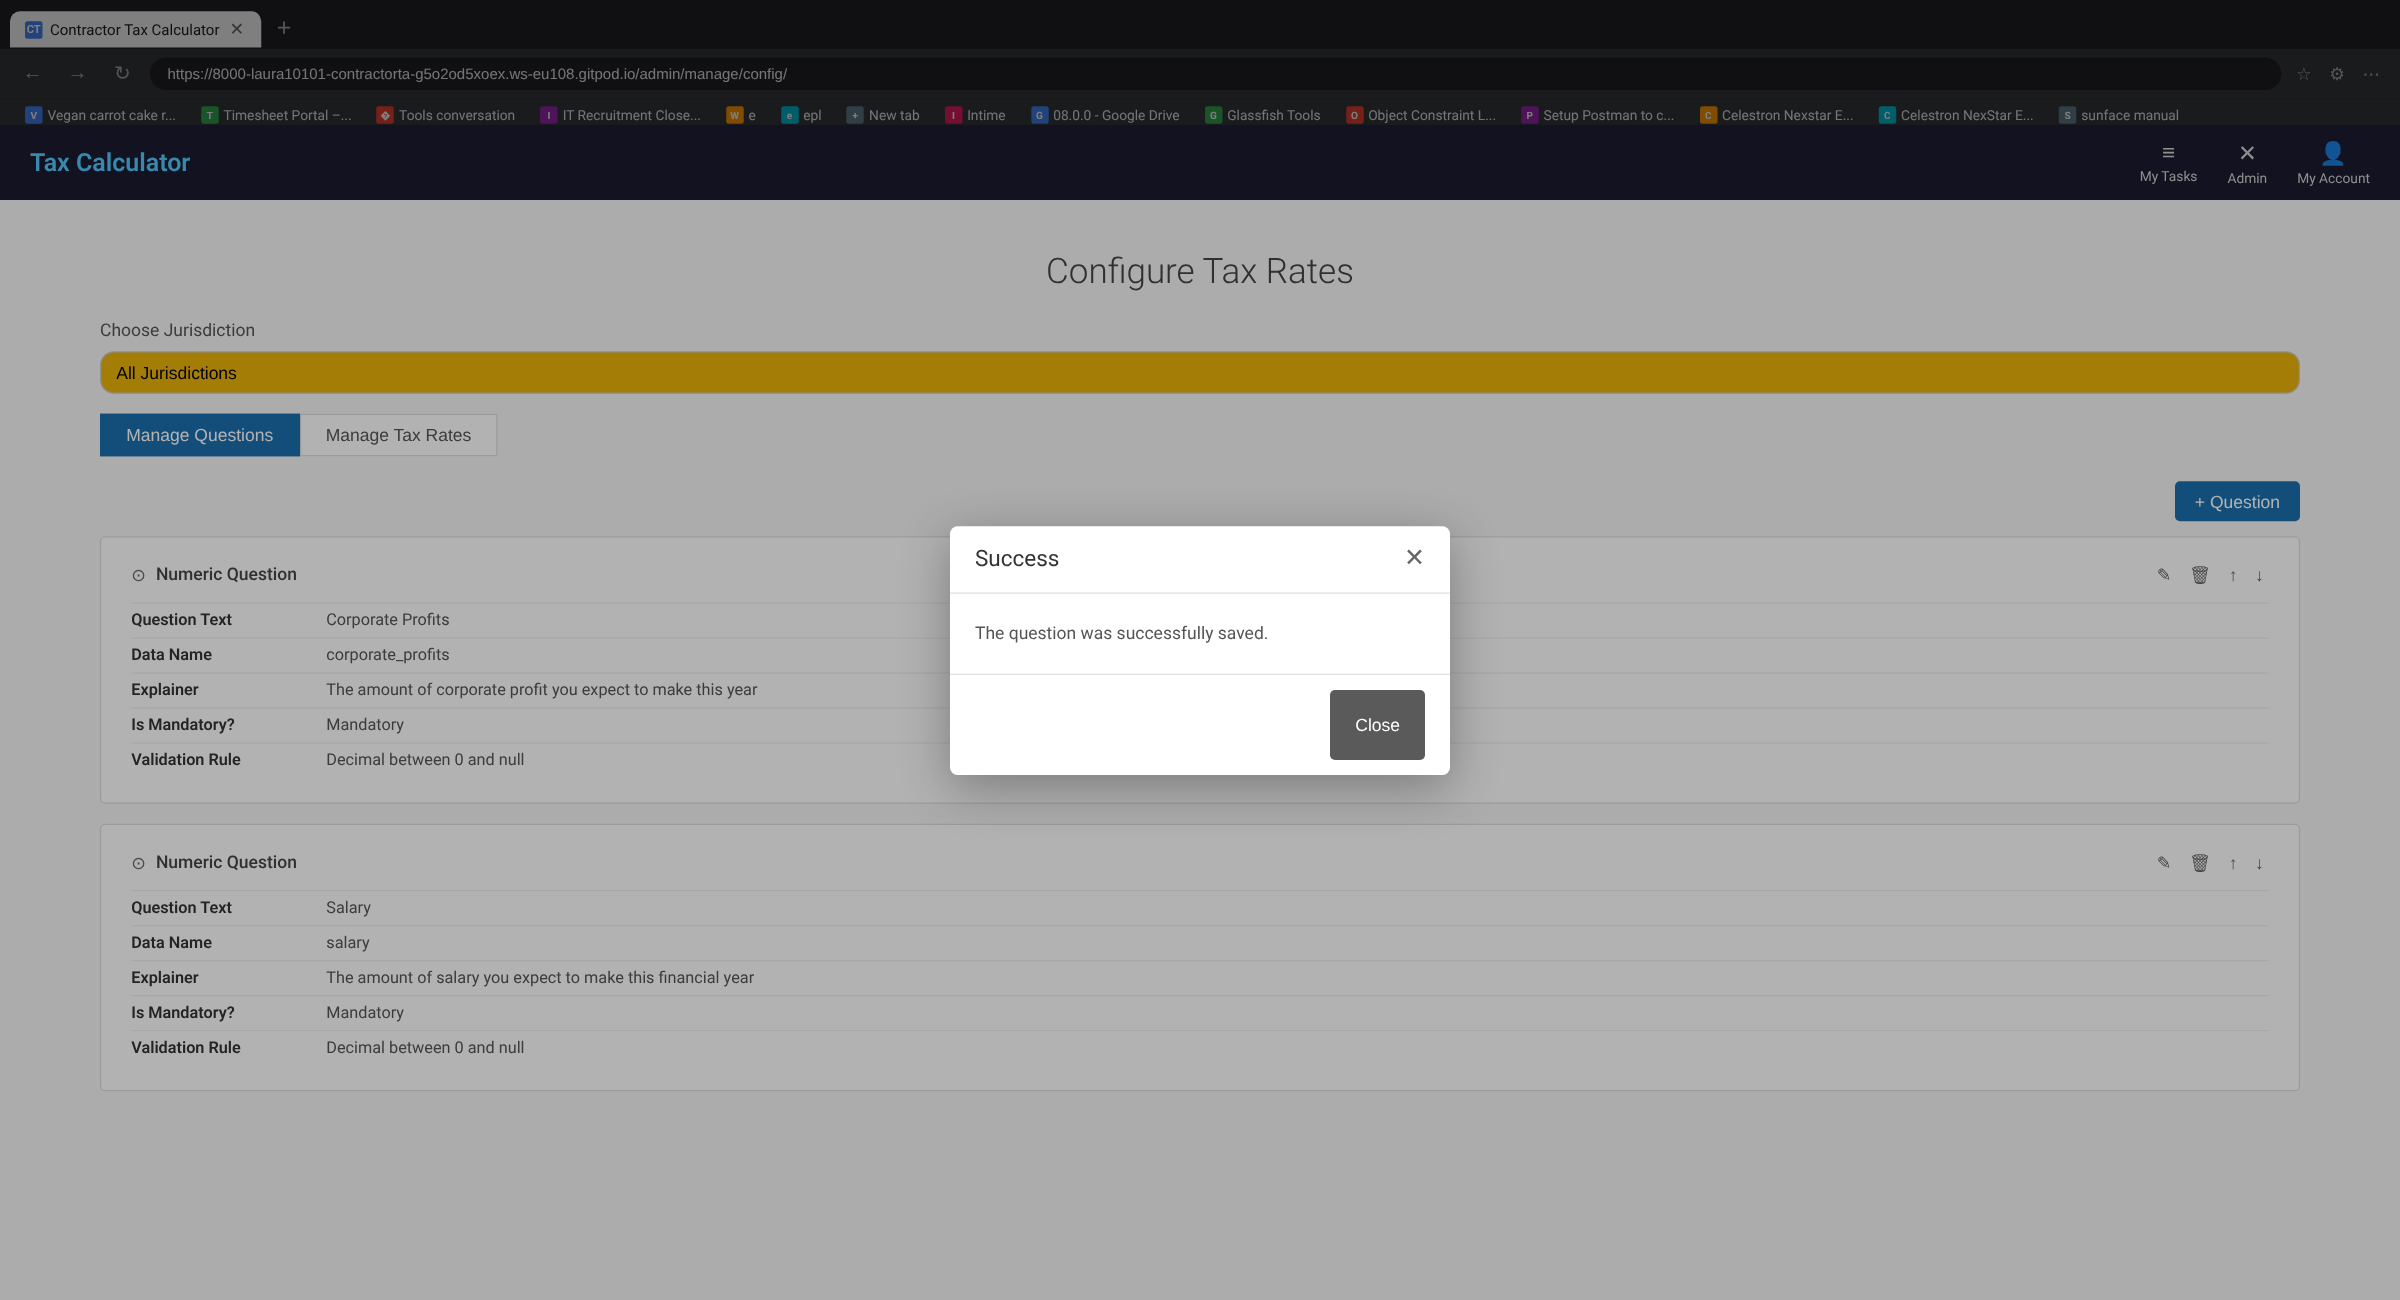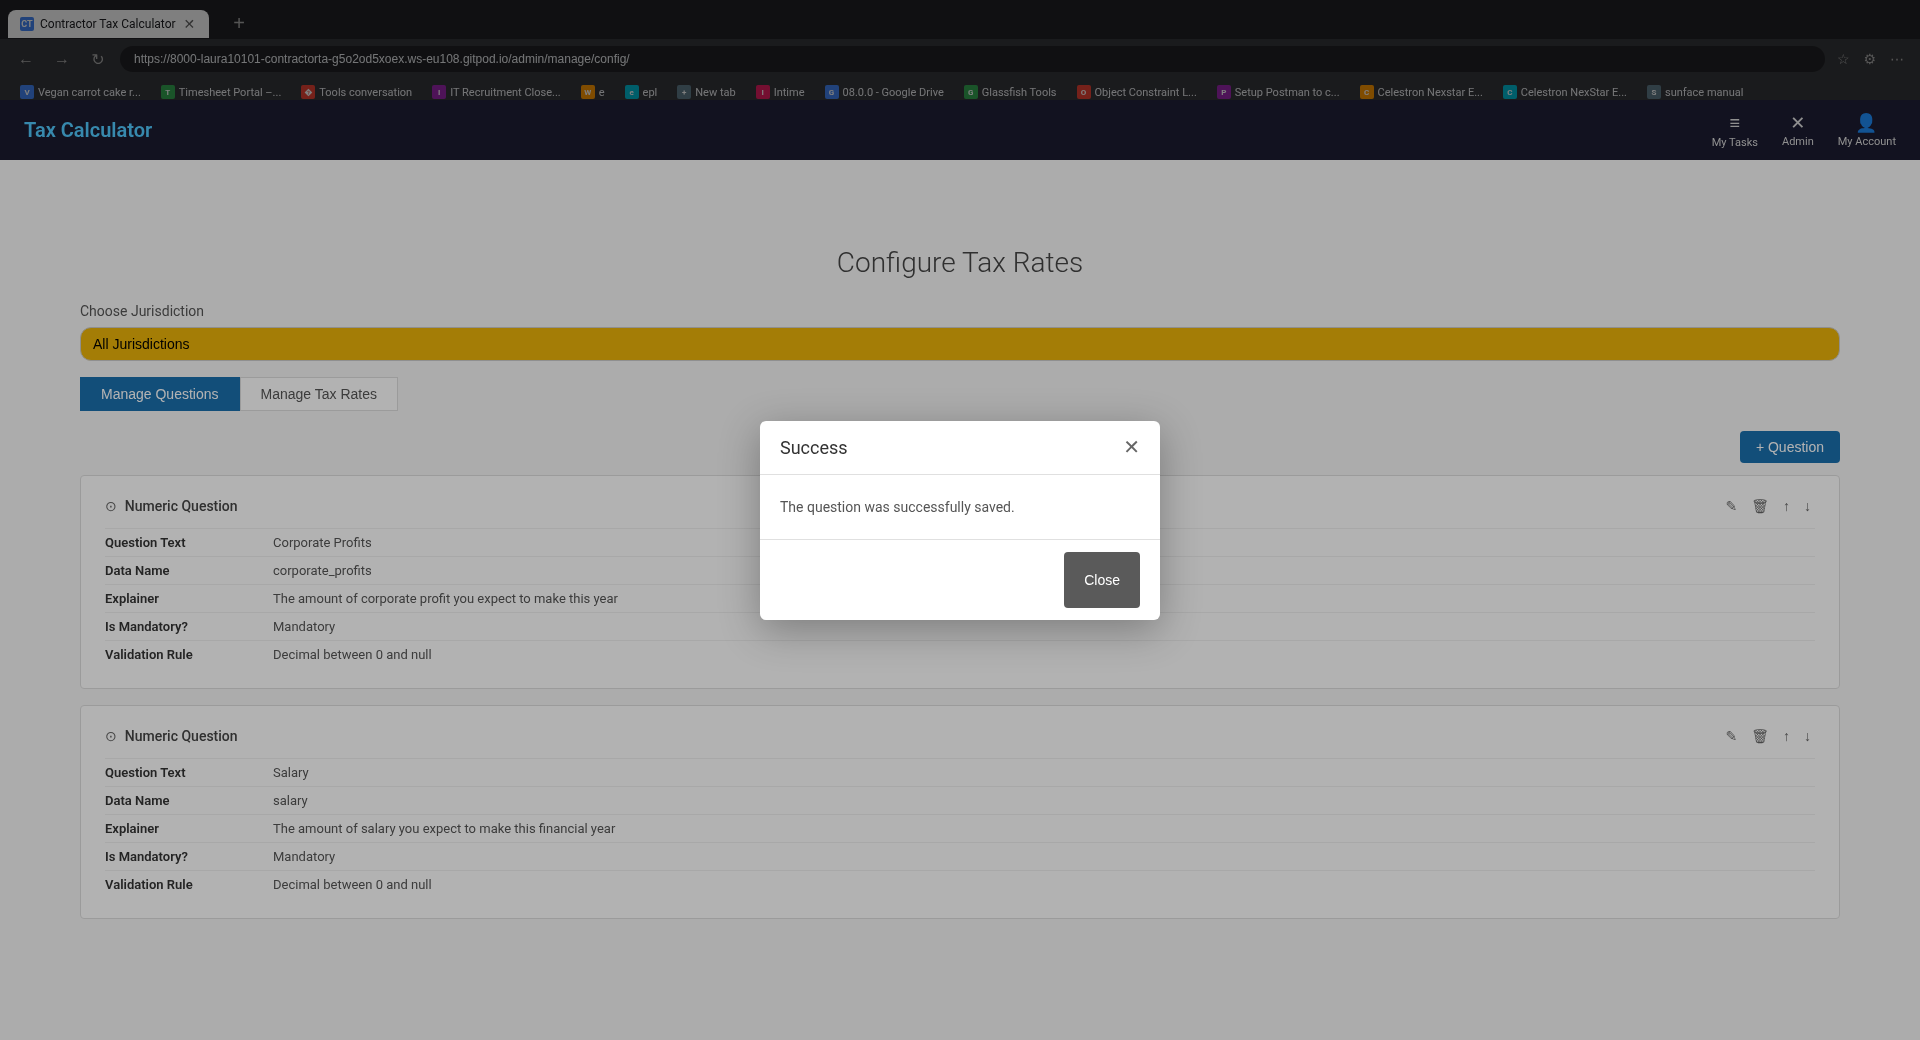--- a/index.html
+++ b/index.html
@@ -1,20 +1,20 @@
 <!DOCTYPE html>
 <html><head>
   <meta charset="utf-8">
   <style>
     * { box-sizing: border-box; margin: 0; padding: 0; }
     body { font-family: -apple-system, BlinkMacSystemFont, 'Segoe UI', Roboto, sans-serif; background: #f0f0f0; font-size: 14px; }
 
     
     .browser-chrome { background: #202124; width: 100%; }
-    .tab-bar { display: flex; align-items: center; padding: 8px 8px 0; background: #202124; gap: 16px; }
+    .tab-bar { display: flex; align-items: center; padding: 8px 8px 0; background: #202124; gap: 4px; }
     .tab { display: flex; align-items: center; background: #fff; border-radius: 8px 8px 0 0; padding: 6px 12px; font-size: 12px; color: #202124; min-width: 180px; max-width: 240px; gap: 6px; }
     .tab-favicon { width: 14px; height: 14px; background: #4285f4; border-radius: 2px; flex-shrink: 0; display: flex; align-items: center; justify-content: center; }
     .tab-title { flex: 1; overflow: hidden; text-overflow: ellipsis; white-space: nowrap; }
     .tab-close { color: #666; font-size: 14px; cursor: pointer; padding: 0 2px; }
     .tab-new { background: none; border: none; color: #aaa; font-size: 20px; cursor: pointer; padding: 4px 8px; }
     .browser-toolbar { display: flex; align-items: center; background: #35363a; padding: 6px 12px; gap: 8px; }
     .nav-btn { background: none; border: none; color: #aaa; font-size: 16px; cursor: pointer; padding: 4px; border-radius: 50%; width: 28px; height: 28px; display: flex; align-items: center; justify-content: center; }
     .address-bar { flex: 1; background: #202124; border: none; border-radius: 20px; padding: 6px 14px; color: #e8eaed; font-size: 12px; outline: none; }
     .browser-actions { display: flex; gap: 6px; }
     .browser-action-btn { background: none; border: none; color: #aaa; font-size: 14px; cursor: pointer; padding: 4px; }
@@ -25,21 +25,21 @@
     .bookmark-icon { width: 14px; height: 14px; flex-shrink: 0; display: flex; align-items: center; justify-content: center; font-size: 10px; }
     .app-header { background: #1a1a2e; color: white; padding: 0 24px; display: flex; align-items: center; justify-content: space-between; height: 60px; }
     .app-logo { font-size: 20px; font-weight: 600; color: white; }
     .app-logo span { color: #4fc3f7; }
     .header-actions { display: flex; gap: 24px; align-items: center; }
     .header-action { display: flex; flex-direction: column; align-items: center; gap: 2px; cursor: pointer; color: #ccc; }
     .header-action-icon { font-size: 18px; }
     .header-action-label { font-size: 11px; }
 
     
-    .page-content { padding: 40px 80px; position: relative; margin-top: 46px; }
+    .page-content { padding: 40px 80px; position: relative; }
     .page-title { font-size: 28px; font-weight: 300; color: #444; margin-bottom: 24px; text-align: center; }
     .jurisdictions-section { margin-bottom: 16px; }
     .section-label { font-size: 14px; color: #555; margin-bottom: 8px; }
     .jurisdiction-select { width: 100%; padding: 8px 12px; border: 1px solid #ccc; border-radius: 11px; font-size: 14px; background: #eab308; appearance: none; }
 
     
     .tabs { display: flex; gap: 0; margin-bottom: 20px; }
     .tab-btn { padding: 8px 20px; border: 1px solid #ddd; cursor: pointer; font-size: 14px; background: white; color: #555; }
     .tab-btn.active { background: #1a6fad; color: white; border-color: #1a6fad; }
 
@@ -47,21 +47,21 @@
     .questions-toolbar { display: flex; justify-content: flex-end; margin-bottom: 12px; }
     .add-question-btn { background: #1a6fad; color: white; border: none; padding: 8px 16px; border-radius: 4px; cursor: pointer; font-size: 14px; display: flex; align-items: center; gap: 6px; }
 
     
     .question-card { background: white; border: 1px solid #ddd; border-radius: 4px; padding: 20px 24px; margin-bottom: 16px; }
     .question-header { display: flex; align-items: center; gap: 8px; margin-bottom: 12px; }
     .question-type-icon { color: #666; font-size: 14px; }
     .question-type-label { font-size: 14px; font-weight: 500; color: #444; }
     .question-actions { margin-left: auto; display: flex; gap: 6px; color: #666; }
     .question-action-btn { background: none; border: none; cursor: pointer; color: #666; font-size: 14px; padding: 2px 4px; }
-    .question-field { display: flex; gap: 28px; padding: 6px 0; border-top: 1px solid #f0f0f0; }
+    .question-field { display: flex; gap: 16px; padding: 6px 0; border-top: 1px solid #f0f0f0; }
     .field-label { font-size: 13px; font-weight: 600; color: #333; width: 140px; flex-shrink: 0; }
     .field-value { font-size: 13px; color: #555; }
 
     
     .overlay { position: fixed; top: 0; left: 0; width: 100%; height: 100%; background: rgba(0,0,0,0.5); z-index: 100; display: flex; align-items: center; justify-content: center; }
     
     
     .modal { background: white; border-radius: 6px; width: 400px; box-shadow: 0 10px 40px rgba(0,0,0,0.3); overflow: hidden; }
     .modal-header { display: flex; align-items: center; justify-content: space-between; padding: 16px 20px; border-bottom: 1px solid #e0e0e0; }
     .modal-title { font-size: 18px; font-weight: 400; color: #333; }

